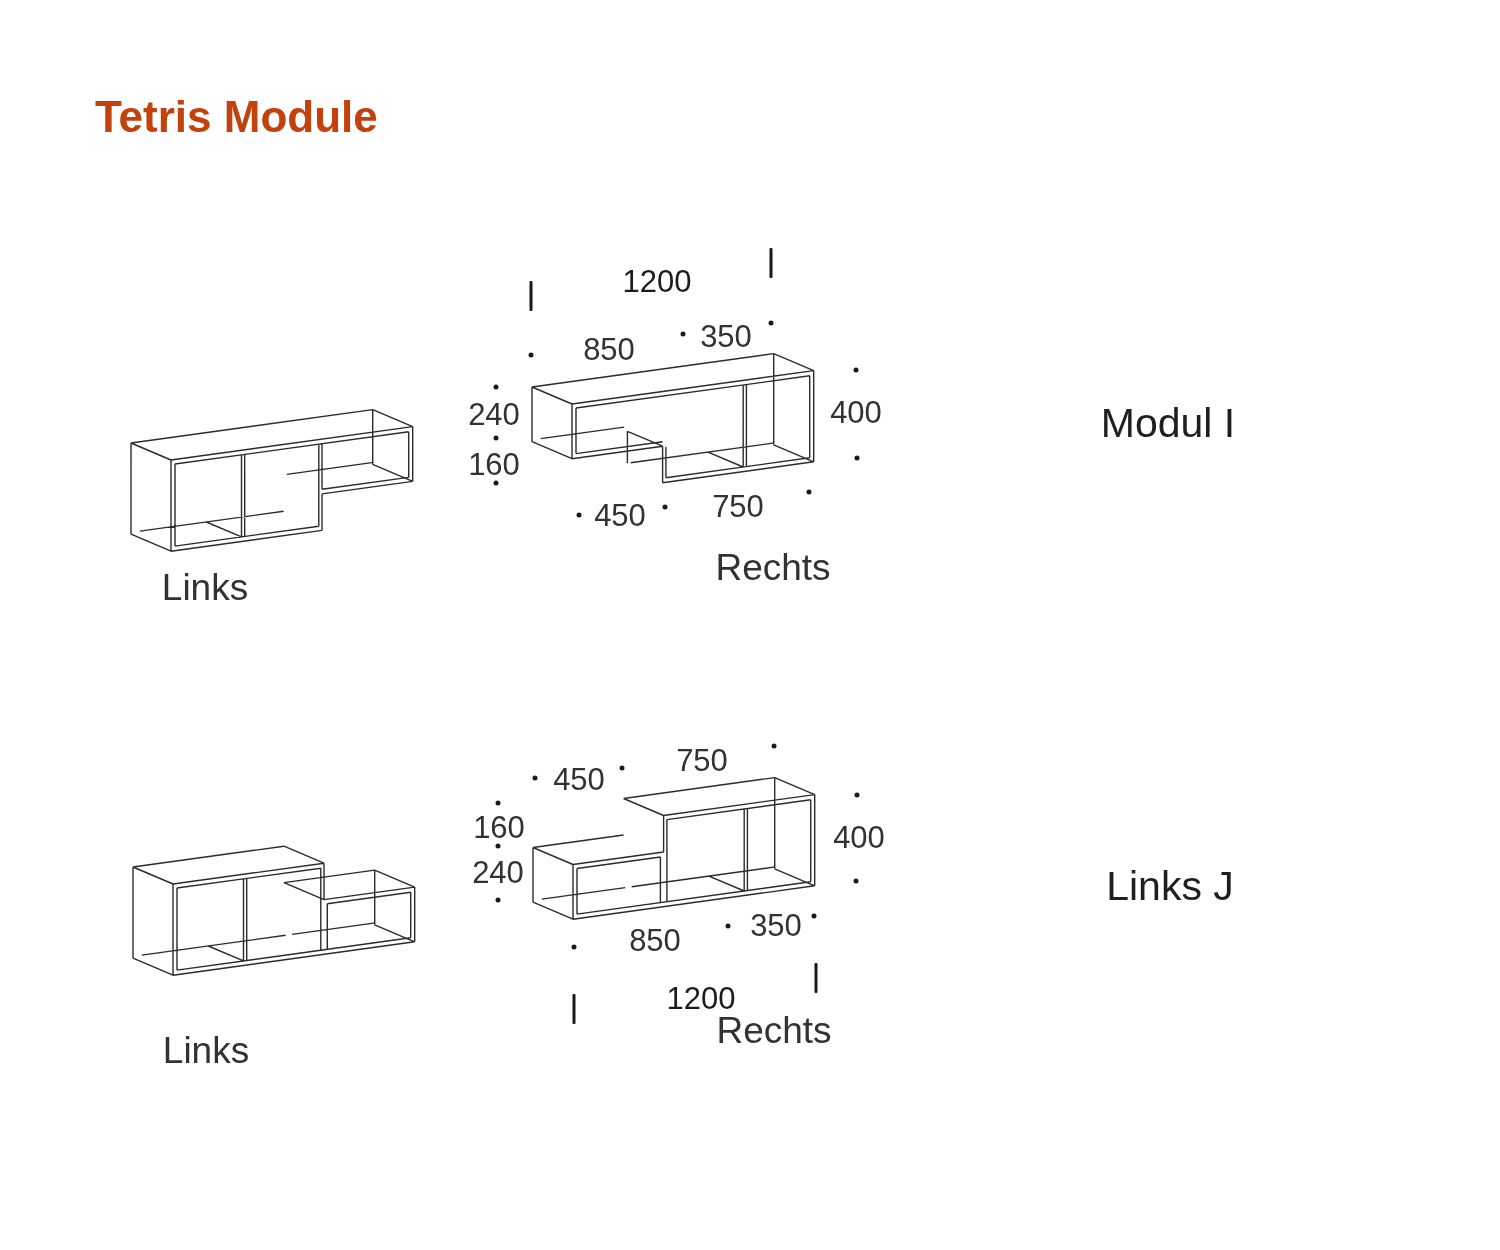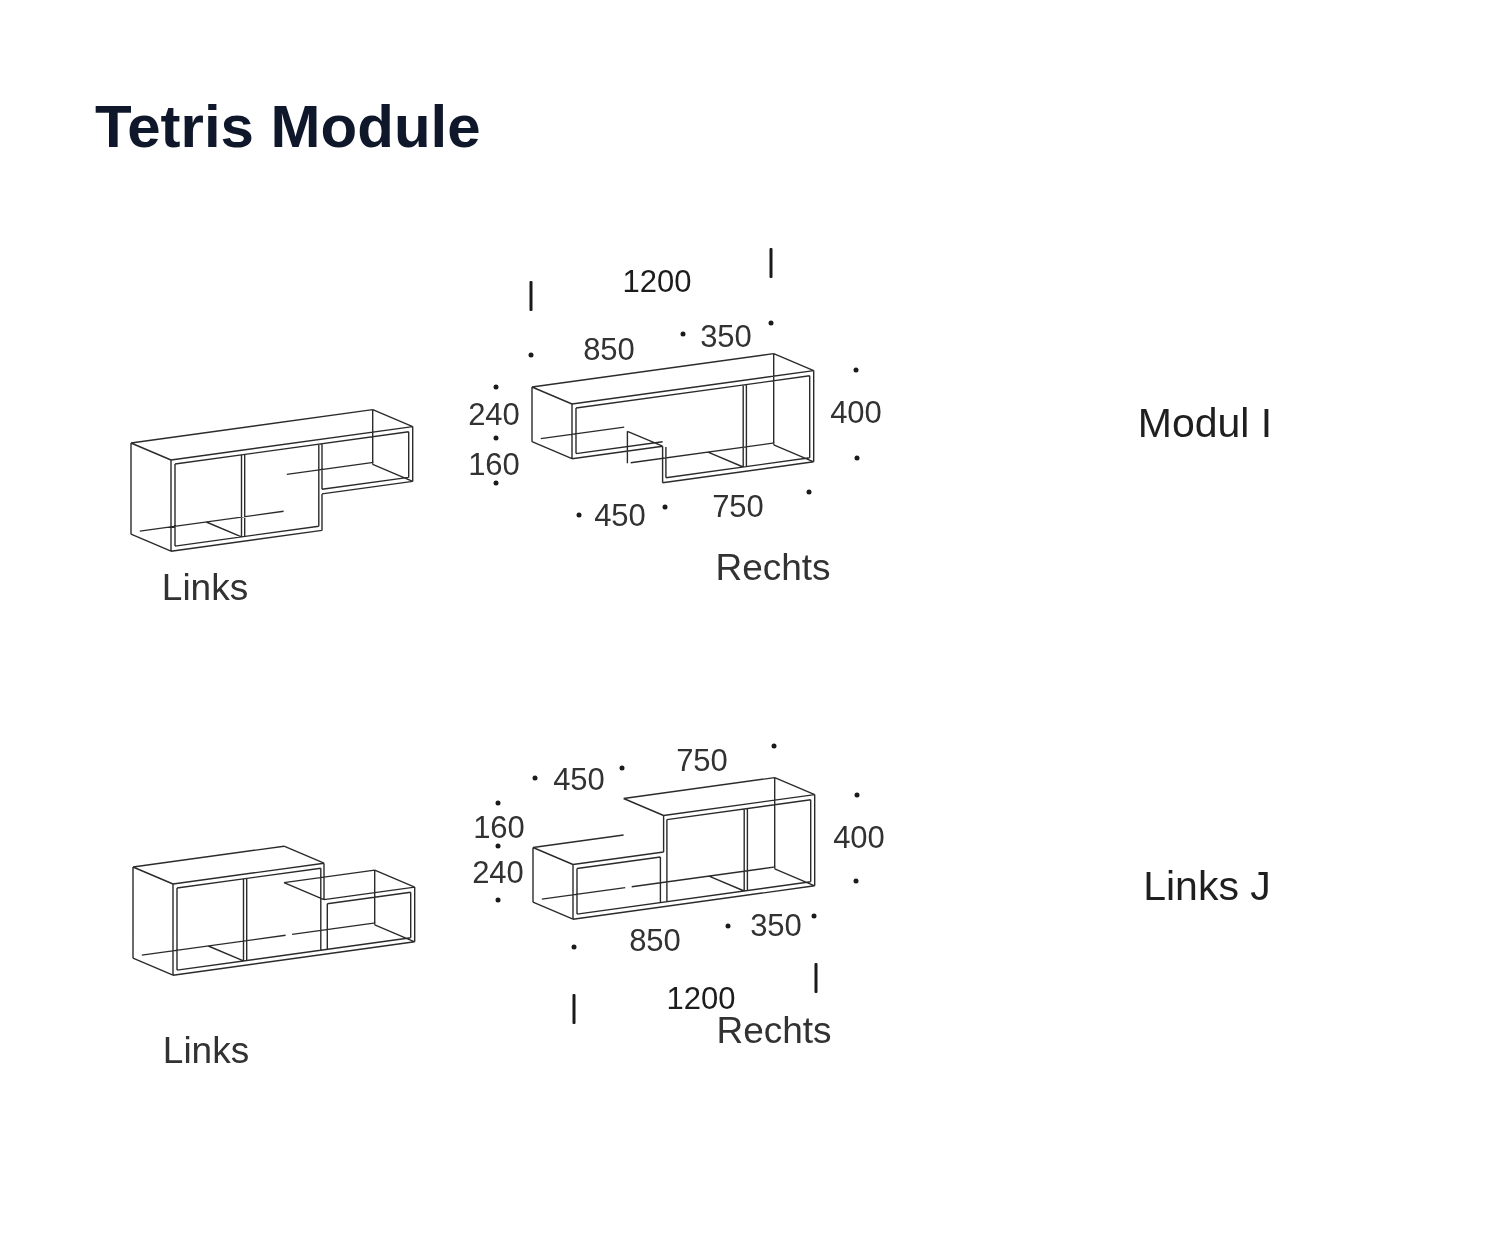--- a/index.html
+++ b/index.html
@@ -1,37 +1,37 @@
 <!DOCTYPE html>
 <html><head>
 <meta charset="utf-8">
 <style>
   html,body{margin:0;padding:0;background:#fff;}
   #canvas{
     position:relative;width:1500px;height:1250px;background:#ffffff;
     overflow:hidden;font-family:"Liberation Sans", sans-serif;color:#2d2d2d;
   }
   .title{
-    position:absolute;left:95px;top:92px;font-size:60px;font-weight:600;
-    letter-spacing:0px;color:#0f172a;white-space:nowrap;
+    position:absolute;left:95px;top:92px;font-size:44px;font-weight:600;
+    letter-spacing:0px;color:#c2410c;white-space:nowrap;
   }
   .shelf{position:absolute;overflow:visible;}
   .shelf path{fill:none;stroke:#2b2b2b;stroke-width:1.4;stroke-linejoin:round;}
   .dim{
     position:absolute;font-size:31px;color:#323232;white-space:nowrap;
     transform:translate(-50%,-50%);line-height:1;
   }
   .dim.bold{font-size:31px;font-weight:normal;color:#1c1c1c;}
   .lbl{
     position:absolute;font-size:37px;color:#323232;white-space:nowrap;
     transform:translate(-50%,-50%);line-height:1;
   }
   .modname{
     position:absolute;font-size:41px;color:#1f1f1f;white-space:nowrap;
-    transform:translate(-50%,-50%);line-height:1;margin-left:37px;
+    transform:translate(-50%,-50%);line-height:1;
   }
   .dot{
     position:absolute;width:5px;height:5px;border-radius:50%;background:#1a1a1a;
     transform:translate(-50%,-50%);
   }
   .tick{
     position:absolute;width:3px;height:30px;background:#1a1a1a;border-radius:1px;
     transform:translateX(-50%);
   }
 </style>

